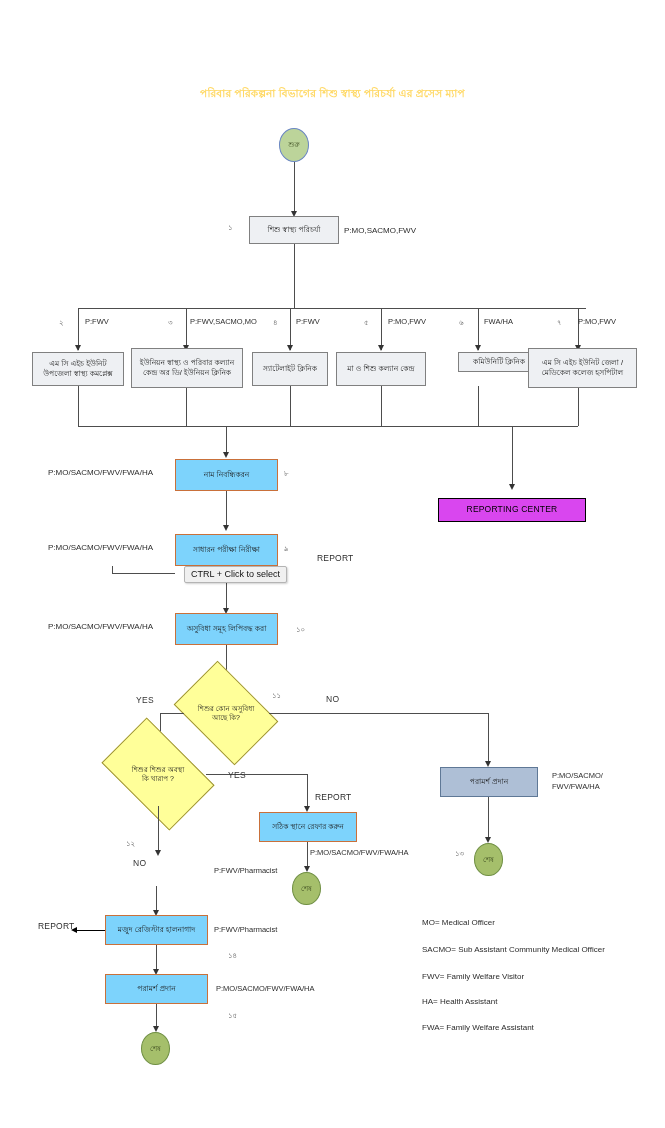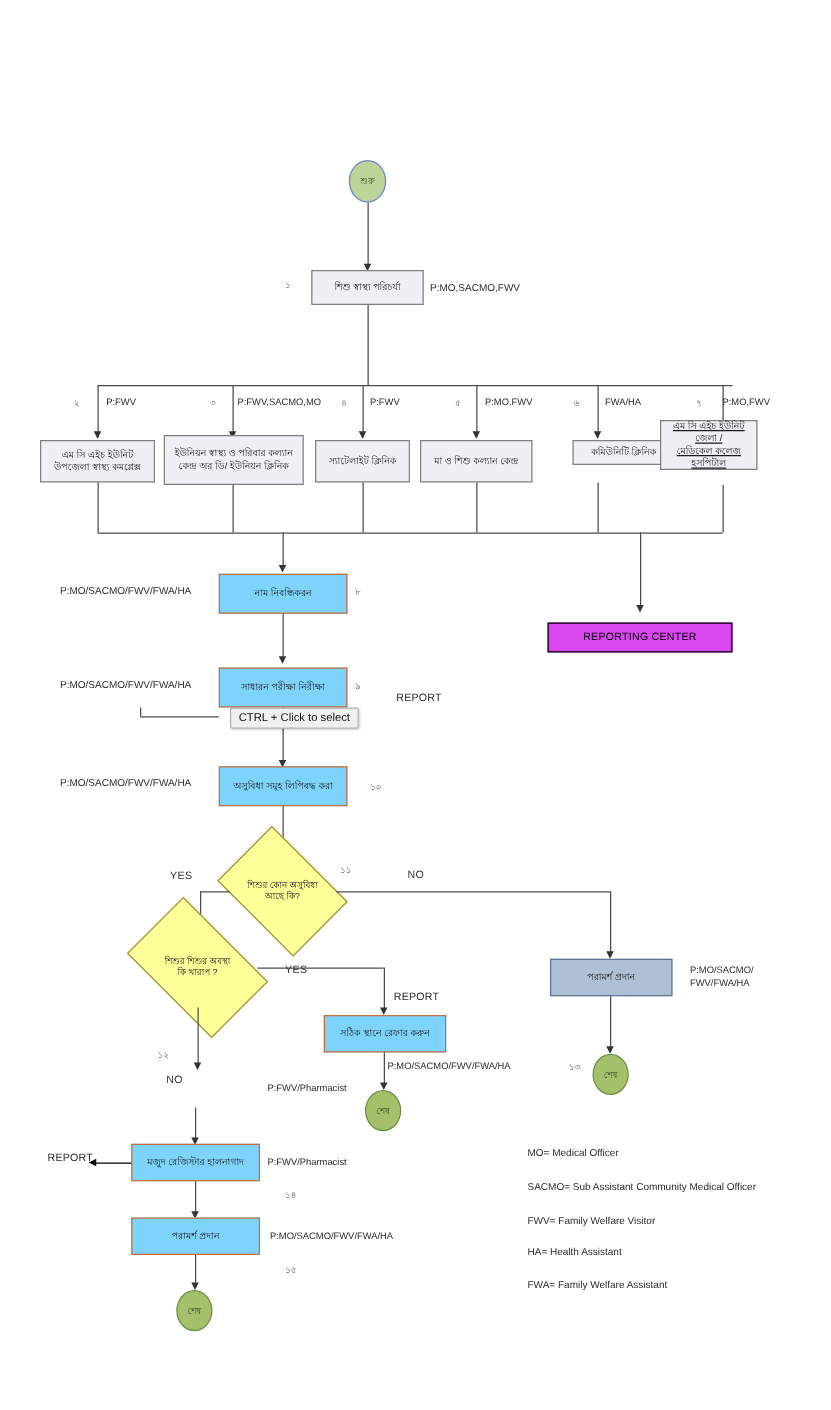--- a/index.html
+++ b/index.html
@@ -157,20 +157,21 @@
     box-shadow: 1px 1px 2px rgba(0,0,0,.18);
     white-space: nowrap;
     z-index: 40;
   }
 </style>
 </head>
 <body>
 
 <div id="page">
 
+  <div class="abs title" style="left:0;top:86px;width:665px;">পরিবার পরিকল্পনা বিভাগের শিশু স্বাস্থ্য পরিচর্যা এর প্রসেস ম্যাপ</div>
 
   <div class="abs oval start" style="left:279px;top:128px;width:30px;height:34px;">
     <span>শুরু</span>
   </div>
 
   <div class="ln v" style="left:294px;top:162px;height:52px;"></div>
   <div class="arrow-d" style="left:290.5px;top:211px;"></div>
 
   <div class="num" style="left:228px;top:222px;">১</div>
   <div class="abs proc" style="left:249px;top:216px;width:90px;height:28px;">
@@ -221,21 +222,21 @@
   <div class="num" style="left:459px;top:317px;">৬</div>
   <div class="note sm" style="left:484px;top:317px;">FWA/HA</div>
   <div class="abs proc" style="left:458px;top:352px;width:82px;height:20px;font-family:Liberation Serif, serif;">
     <span>কমিউনিটি ক্লিনিক</span>
   </div>
 
   <div class="ln v" style="left:578px;top:308px;height:42px;"></div>
   <div class="arrow-d" style="left:574.5px;top:345px;"></div>
   <div class="num" style="left:557px;top:317px;">৭</div>
   <div class="note sm" style="left:578px;top:317px;">P:MO,FWV</div>
-  <div class="abs proc" style="left:528px;top:336px;width:78px;height:40px;text-decoration:underline;">
+  <div class="abs proc" style="left:528px;top:348px;width:109px;height:40px;">
     <span style="white-space:pre-line;">এম সি এইচ ইউনিট জেলা /
 মেডিকেল কলেজ হসপিটাল</span>
   </div>
 
   <div class="ln v" style="left:78px;top:386px;height:40px;"></div>
   <div class="ln v" style="left:186px;top:388px;height:38px;"></div>
   <div class="ln v" style="left:290px;top:386px;height:40px;"></div>
   <div class="ln v" style="left:381px;top:386px;height:40px;"></div>
   <div class="ln v" style="left:478px;top:386px;height:40px;"></div>
   <div class="ln v" style="left:578px;top:388px;height:38px;"></div>

